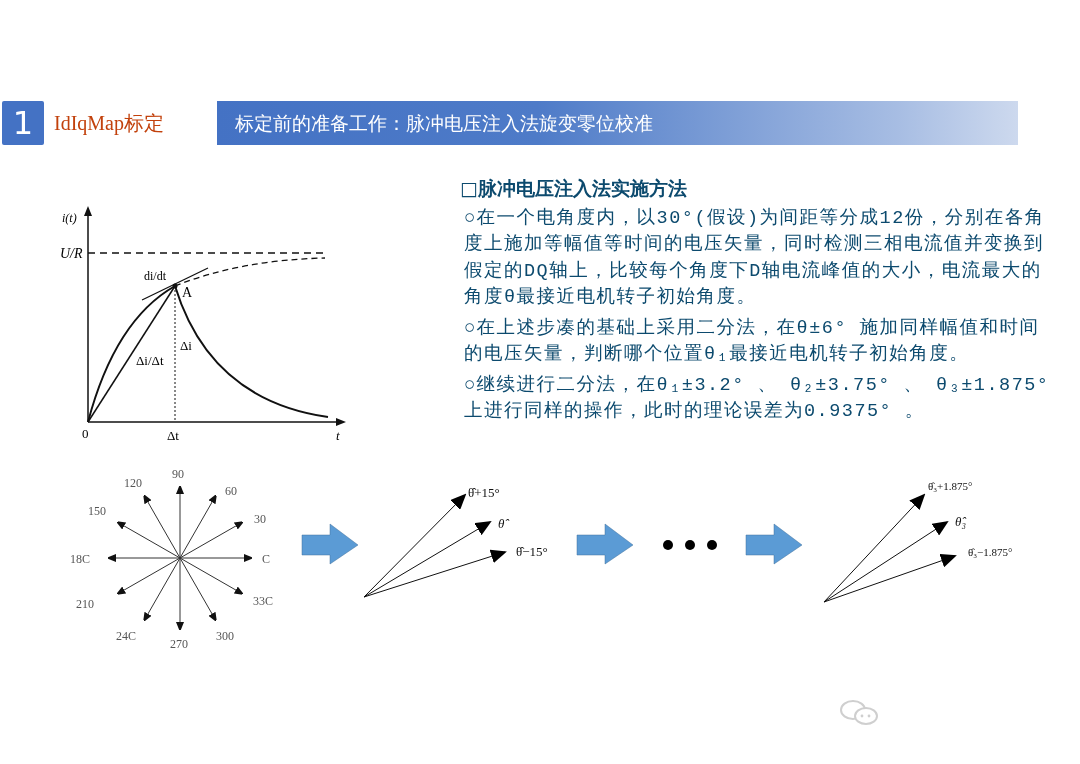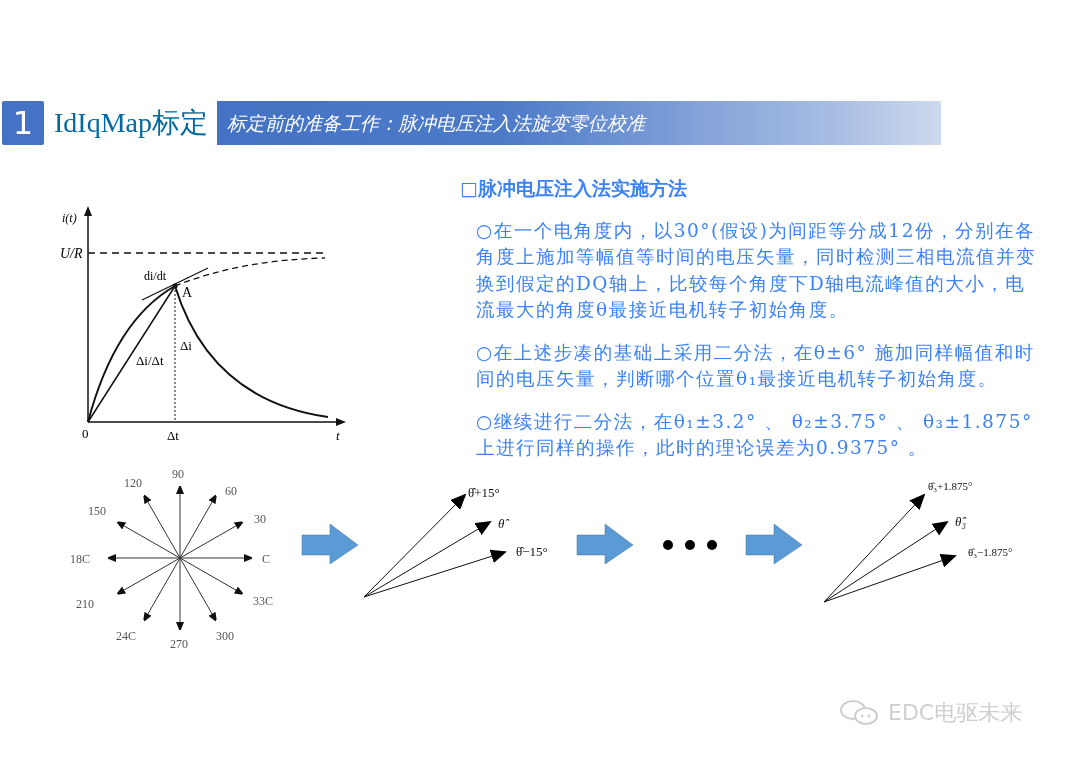--- a/index.html
+++ b/index.html
@@ -6,36 +6,36 @@
   body {
     width: 1080px; height: 764px; background: #ffffff; position: relative;
     overflow: hidden; font-family: "DejaVu Serif", "Liberation Serif", serif; color: #222;
   }
   .num-badge {
     position: absolute; left: 2px; top: 101px; width: 42px; height: 44px;
     background: #4472c4; color: #fff; font-family: "DejaVu Sans", sans-serif;
     font-size: 32px; line-height: 44px; text-align: center; border-radius: 2px;
   }
   .section-title {
-    position: absolute; left: 54px; top: 103px; font-size: 28px; line-height: 40px;
-    font-family: "Liberation Serif", serif; color: #0369a1;
+    position: absolute; left: 54px; top: 103px; font-size: 20px; line-height: 40px;
+    font-family: "Liberation Serif", serif; color: #c2410c;
   }
   .banner {
-    position: absolute; left: 217px; top: 101px; width: 724px; height: 44px;
+    position: absolute; left: 217px; top: 101px; width: 801px; height: 44px;
     background: linear-gradient(90deg, #4472c4 0%, #4e7bc8 40%, #a7bde3 85%, #cdd9ee 100%);
     color: #fff; font-family: "DejaVu Sans", sans-serif; font-size: 19px; line-height: 44px;
-    padding-left: 10px; box-sizing: border-box; font-style: italic;
+    padding-left: 18px; box-sizing: border-box;
   }
   .text-block {
     position: absolute; left: 460px; top: 175px; width: 600px;
-    font-size: 18.5px; line-height: 26.5px; color: #3b82f6;
+    font-size: 18.5px; line-height: 26.5px; color: #0c4a6e;
     font-family: "DejaVu Serif", "Liberation Serif", serif;
   }
   .text-block .heading { font-weight: bold; font-size: 19px; margin-bottom: 1px; }
-  .text-block p { margin: 16px; letter-spacing: 1.5px; }
+  .text-block p { margin: 4px; letter-spacing: 1.5px; font-family: Liberation Mono, monospace; }
   .chart-svg { position: absolute; left: 60px; top: 200px; }
   .star-svg { position: absolute; left: 60px; top: 460px; }
   .flow-svg { position: absolute; left: 300px; top: 470px; }
   .watermark {
     position: absolute; left: 838px; top: 698px; font-family: "DejaVu Sans", sans-serif;
     font-size: 22px; color: #cfcfcf; display: flex; align-items: center; gap: 6px;
   }
 </style>
 </head>
 <body>
@@ -153,14 +153,13 @@
   <text x="668" y="86" font-size="11">θ̂₃−1.875°</text>
 </svg>
 
 <div class="watermark">
   <svg width="44" height="30" viewBox="0 0 44 30">
     <ellipse cx="15" cy="12" rx="12" ry="9" fill="none" stroke="#cfcfcf" stroke-width="2"></ellipse>
     <ellipse cx="28" cy="18" rx="11" ry="8" fill="#fff" stroke="#cfcfcf" stroke-width="2"></ellipse>
     <circle cx="24" cy="18" r="1.4" fill="#cfcfcf"></circle>
     <circle cx="31" cy="18" r="1.4" fill="#cfcfcf"></circle>
   </svg>
-  <span>EDC电驱未来</span>
 </div>
 
 </body></html>

